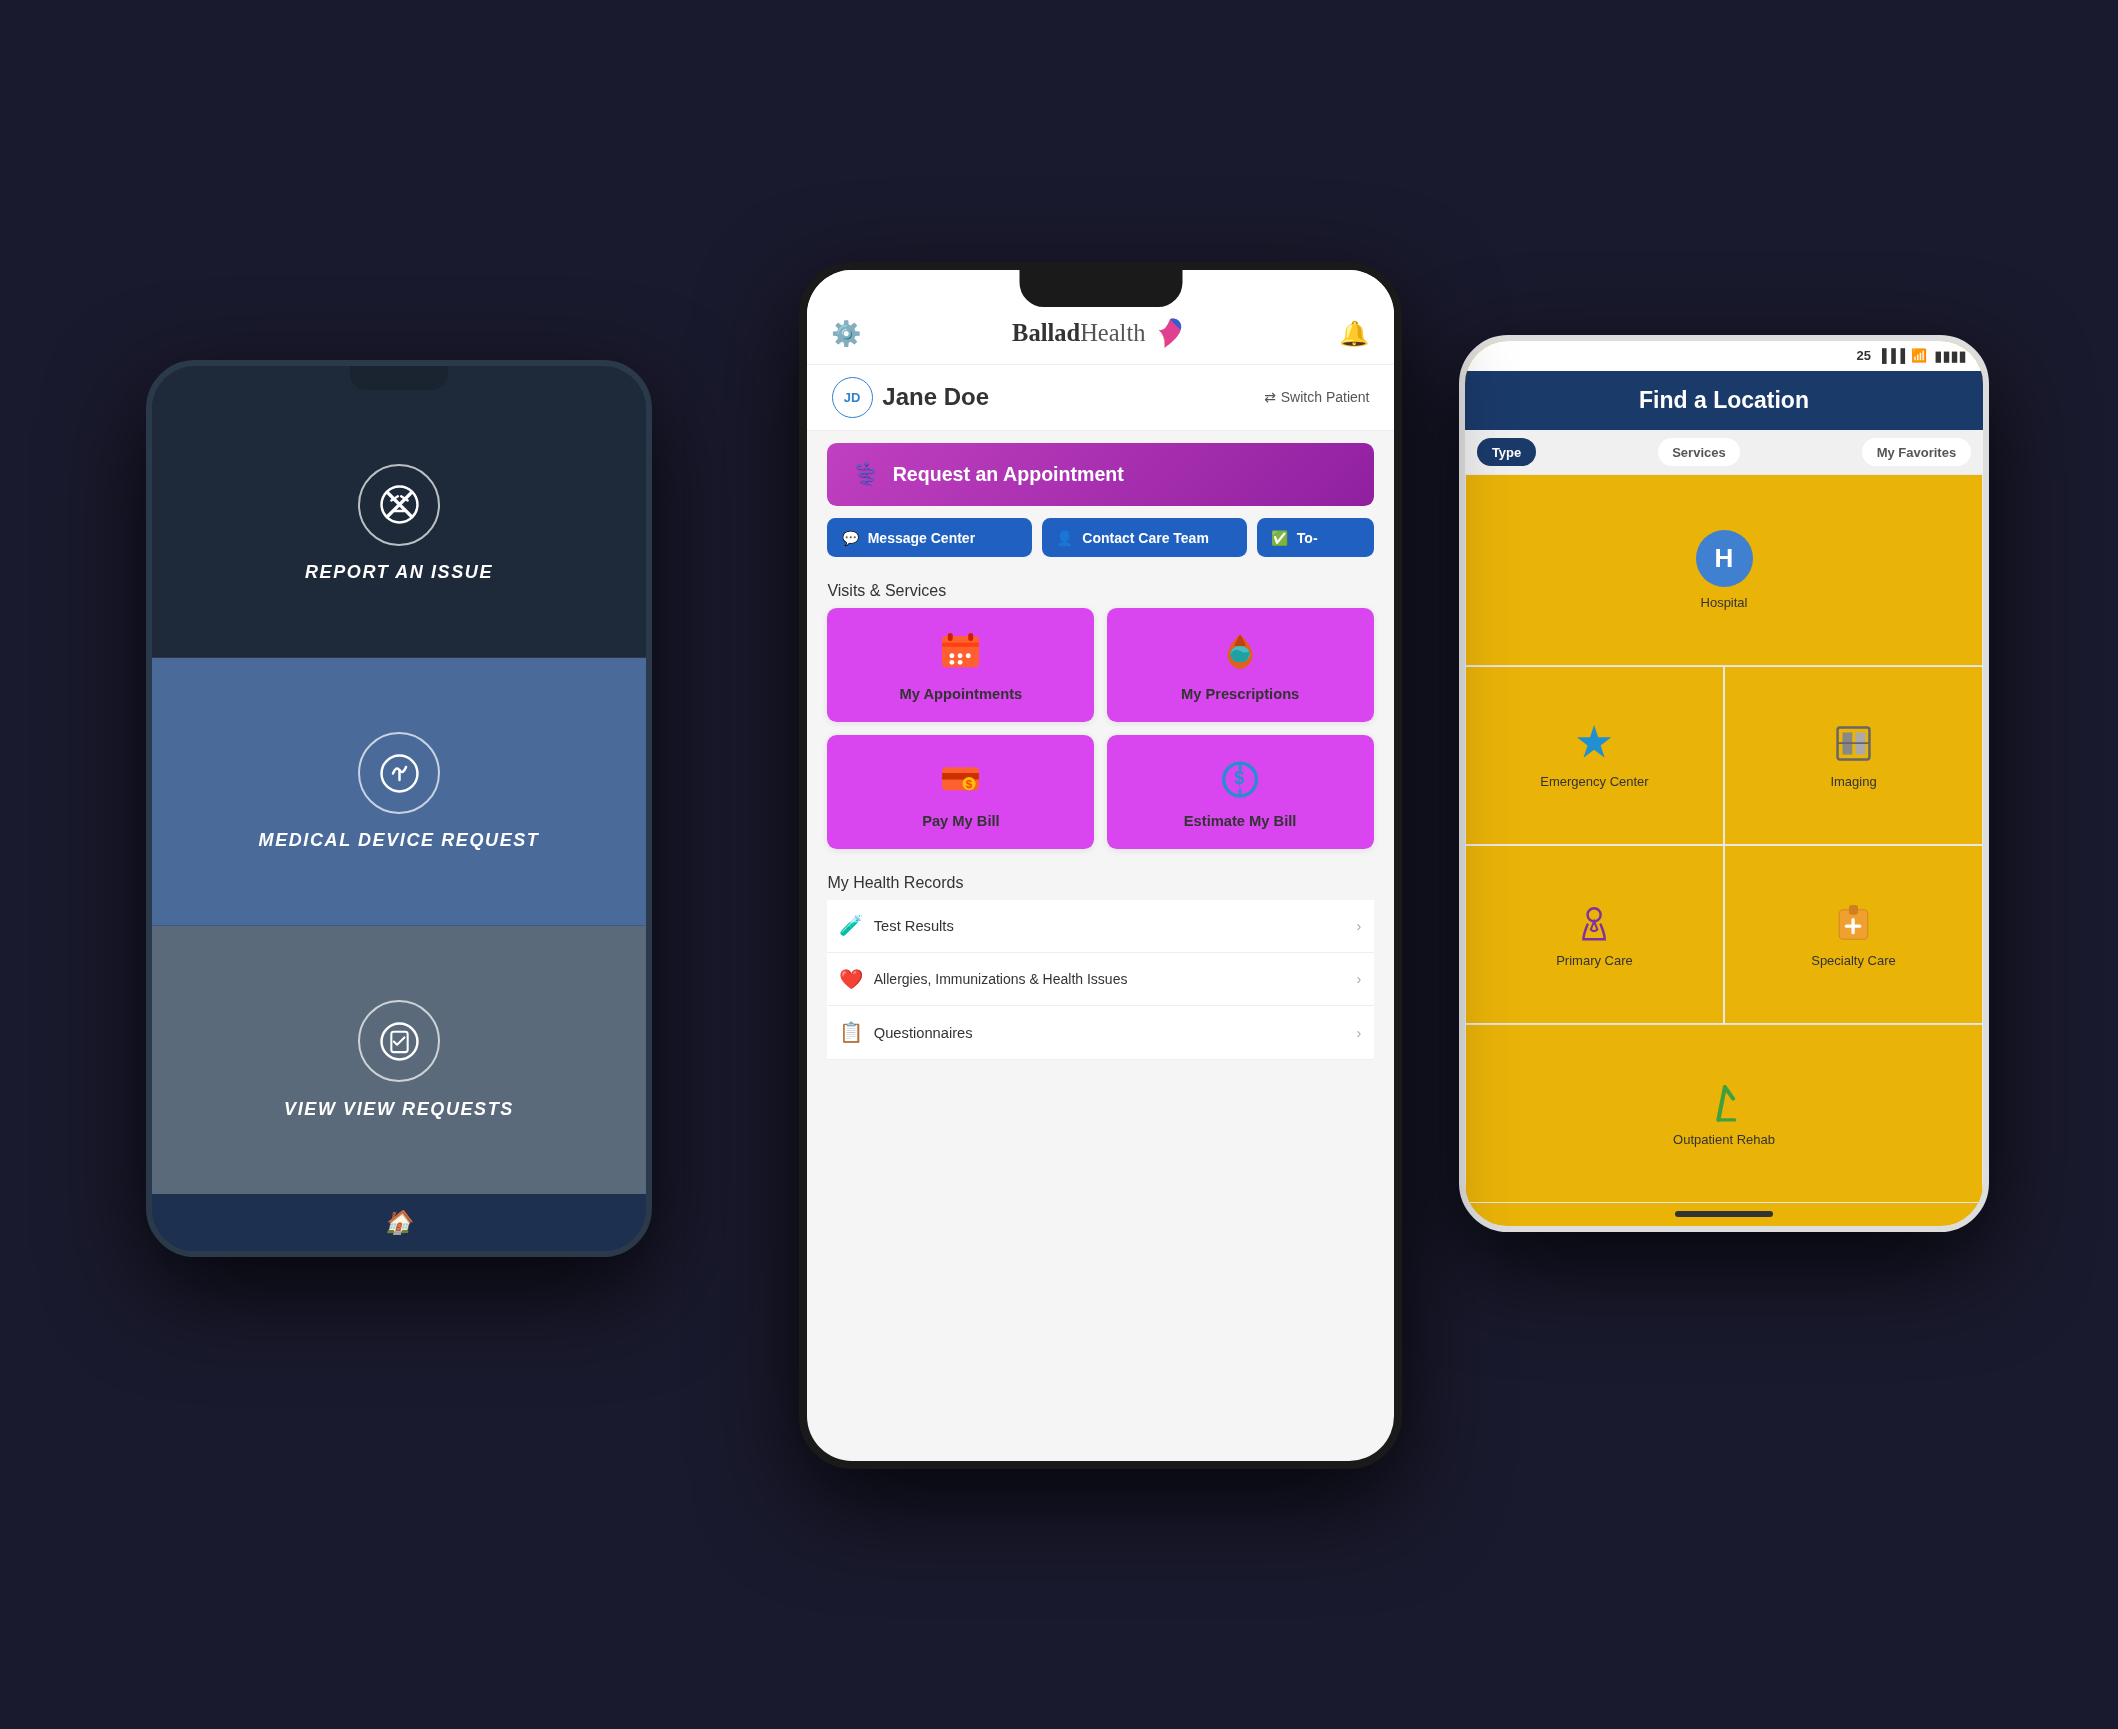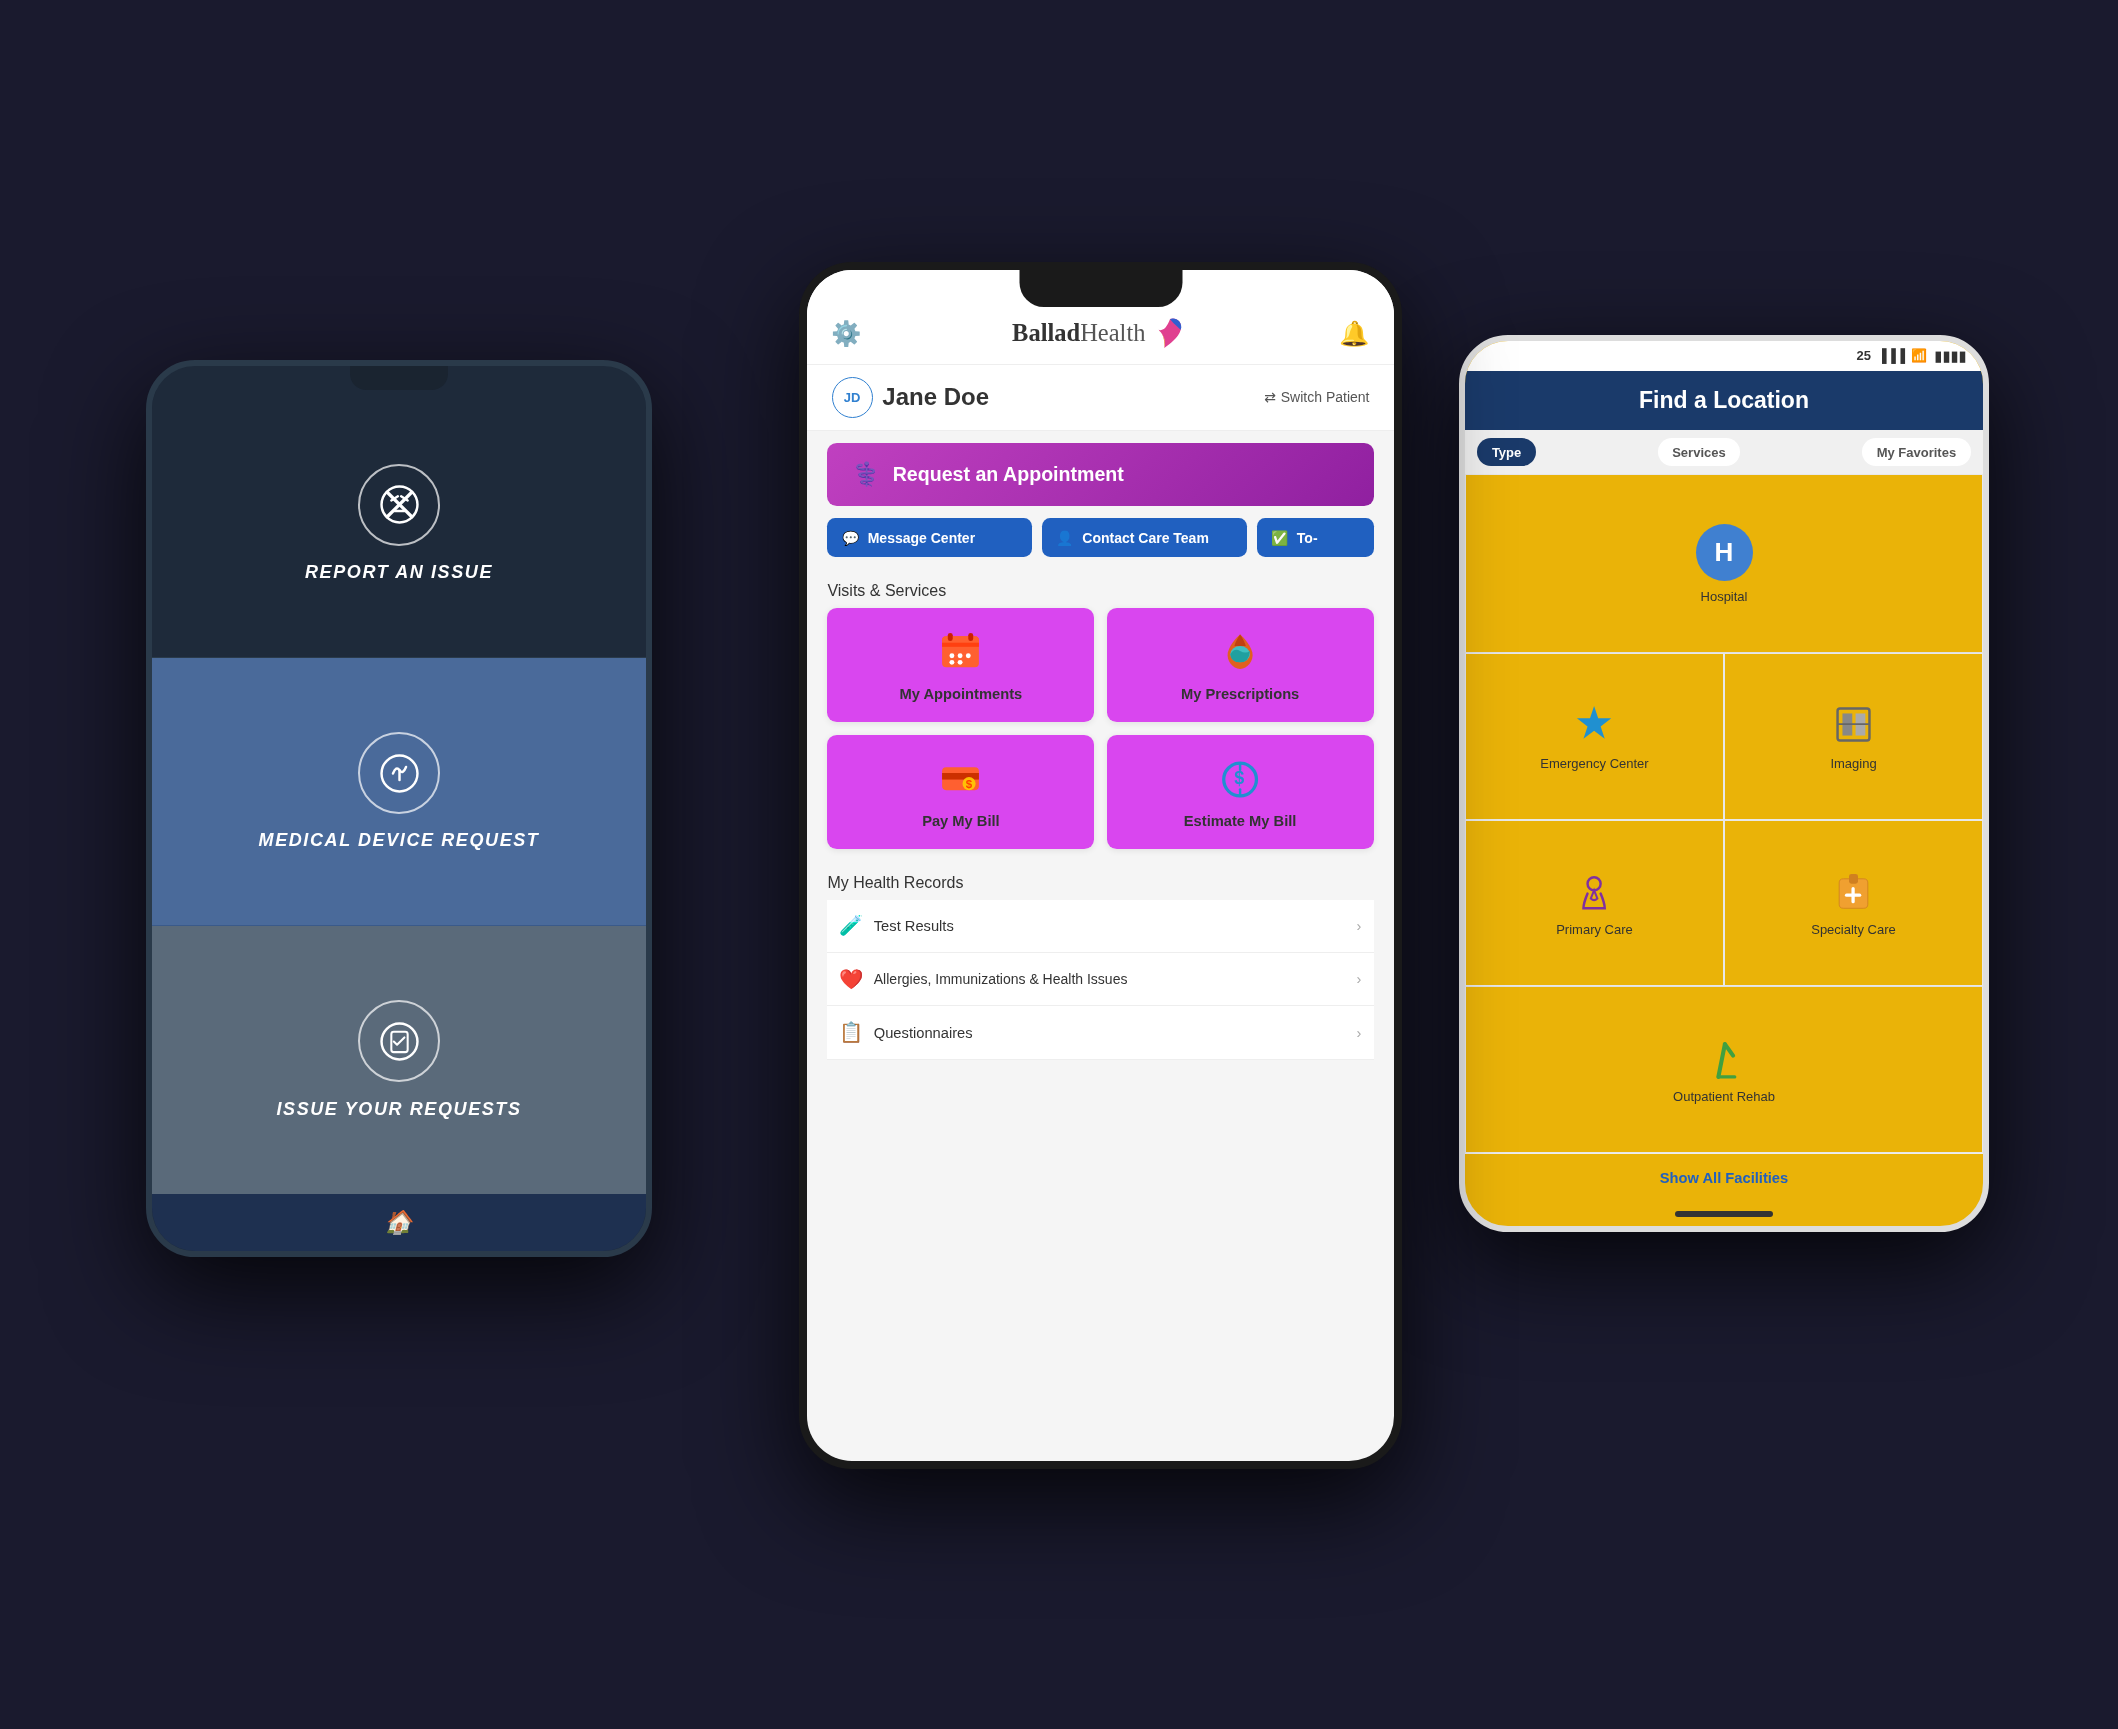--- a/index.html
+++ b/index.html
@@ -379,21 +379,21 @@
       </div>
 
       <div class="left-section section-3">
         <div class="circle-icon">
           <svg width="49" height="49" viewBox="0 0 60 60" fill="none">
             <circle cx="30" cy="30" r="22" stroke="white" stroke-width="3" fill="none"></circle>
             <rect x="20" y="18" width="20" height="25" rx="3" stroke="white" stroke-width="2.5" fill="none"></rect>
             <polyline points="23,30 27,34 36,25" stroke="white" stroke-width="2.5" fill="none" stroke-linecap="round" stroke-linejoin="round"></polyline>
           </svg>
         </div>
-        <div class="left-section-label">ISSUE YOUR REQUESTS</div>
+        <div class="left-section-label">VIEW VIEW REQUESTS</div>
       </div>
 
     </div>
 
     <div class="left-bottom-bar">
       <span style="font-size:23px; color:white;">🏠</span>
     </div>
   </div>
 
   <div class="phone phone-center" style="border-radius:53px;">
@@ -614,21 +614,18 @@
       <div class="right-grid-cell" style="grid-column: 1/-1; border-top:0.8px solid #e0e0e0;">
         <svg width="45" height="45" viewBox="0 0 55 55">
           <line x1="28" y1="10" x2="20" y2="50" stroke="#40a040" stroke-width="5" stroke-linecap="round"></line>
           <line x1="20" y1="50" x2="40" y2="50" stroke="#40a040" stroke-width="4" stroke-linecap="round"></line>
           <line x1="28" y1="10" x2="38" y2="24" stroke="#40a040" stroke-width="5" stroke-linecap="round"></line>
         </svg>
         <span class="right-cell-label">Outpatient Rehab</span>
       </div>
     </div>
 
-    <div class="show-all-btn">
-      <span>Show All Facilities</span>
-    </div>
 
     <div class="right-bottom-indicator"></div>
   </div>
 
 </div>
 
 
 </body></html>

